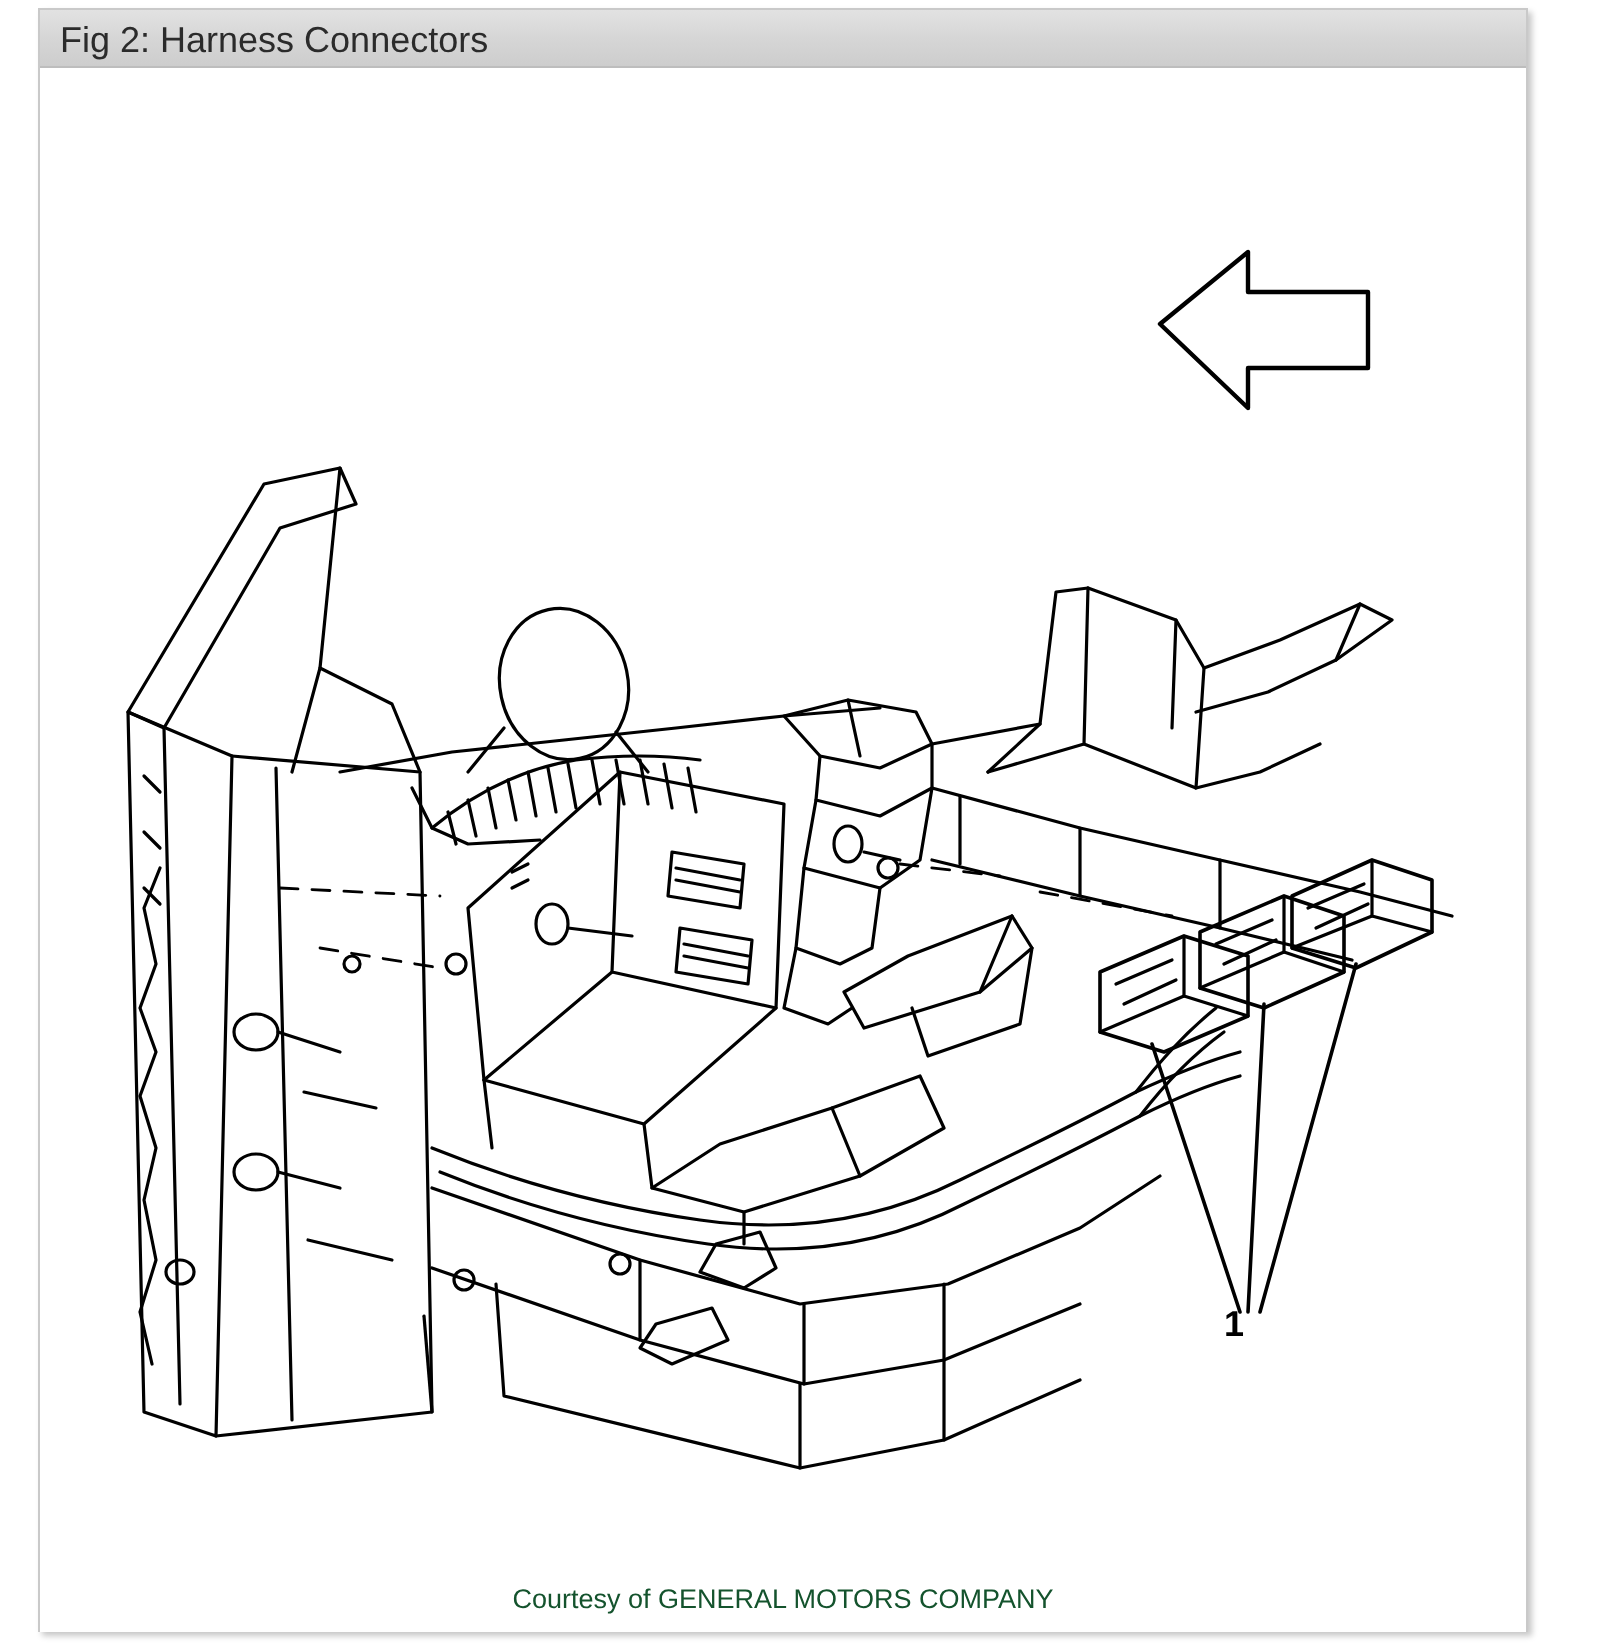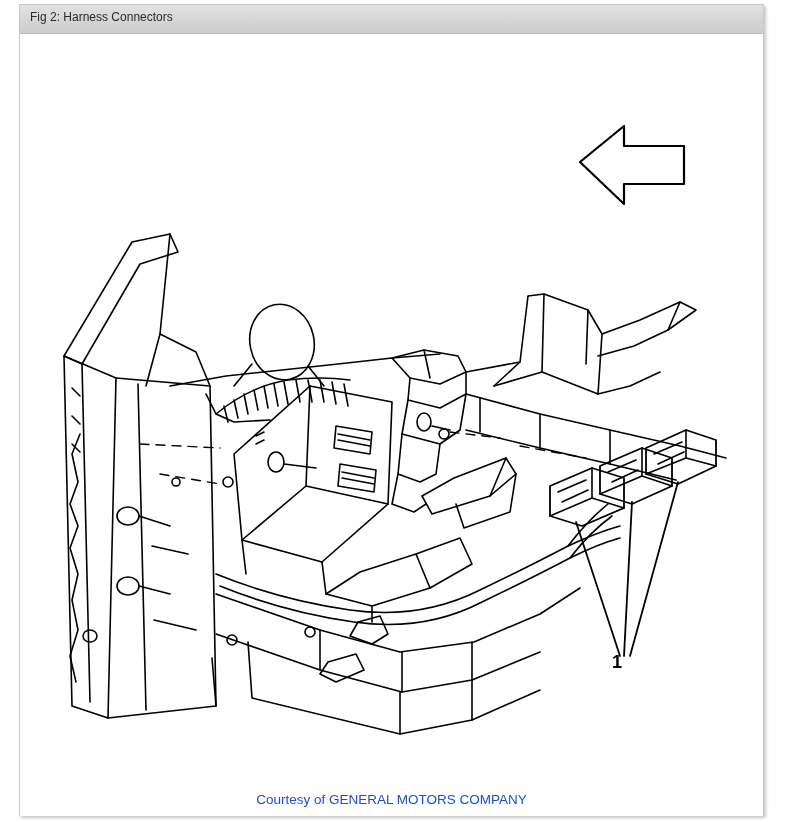--- a/index.html
+++ b/index.html
@@ -31,21 +31,21 @@
     width: 100%;
     height: 29px;
     background: linear-gradient(to bottom, #e2e2e2 0%, #d6d6d6 50%, #cdcdcd 100%);
     border-bottom: 1px solid #bdbdbd;
     box-sizing: border-box;
   }
   .figure-title {
     position: absolute;
     left: 10px;
     top: 5px;
-    font-size: 12px;
+    font-size: 18px;
     color: #2b2b2b;
     font-family: "Liberation Sans", sans-serif;
     white-space: nowrap;
   }
   .figure-body {
     position: absolute;
     left: 0;
     top: 29px;
     width: 100%;
     height: 782px;
@@ -58,21 +58,21 @@
     width: 743px;
     height: 740px;
   }
   .figure-caption {
     position: absolute;
     left: 0;
     top: 758px;
     width: 100%;
     text-align: center;
     font-size: 13.5px;
-    color: #1d4ed8;
+    color: #14532d;
     font-family: "Liberation Sans", sans-serif;
   }
   .callout-number {
     position: absolute;
     left: 592px;
     top: 618px;
     font-size: 18px;
     font-weight: bold;
     color: #000000;
     font-family: "Liberation Sans", sans-serif;

